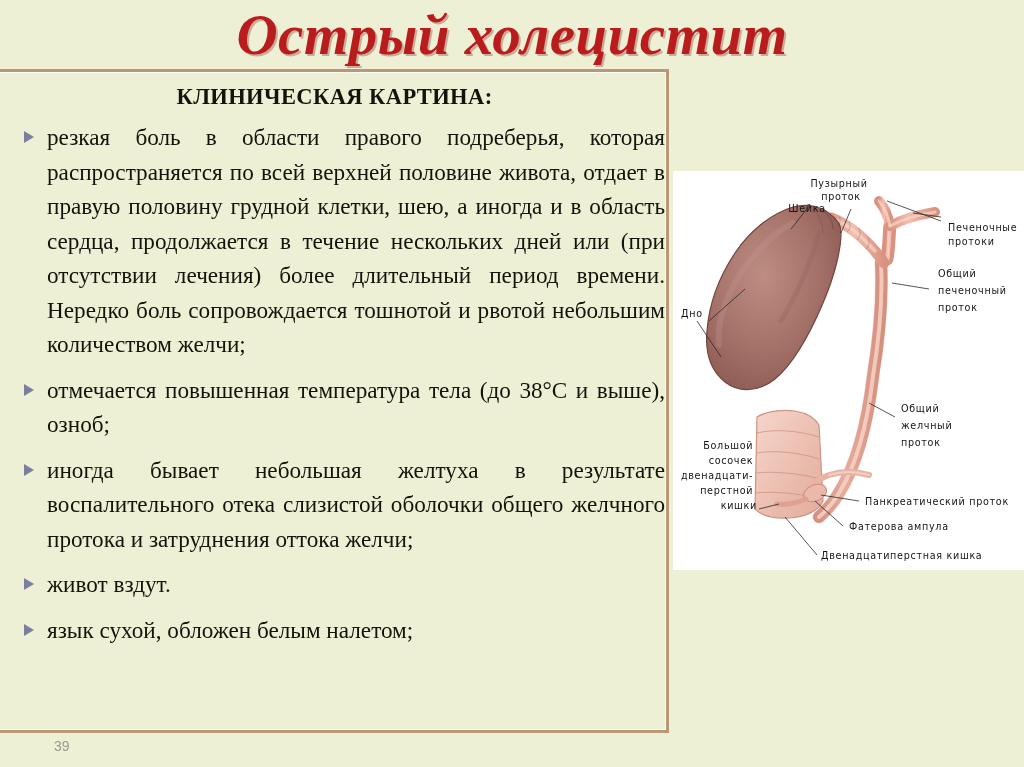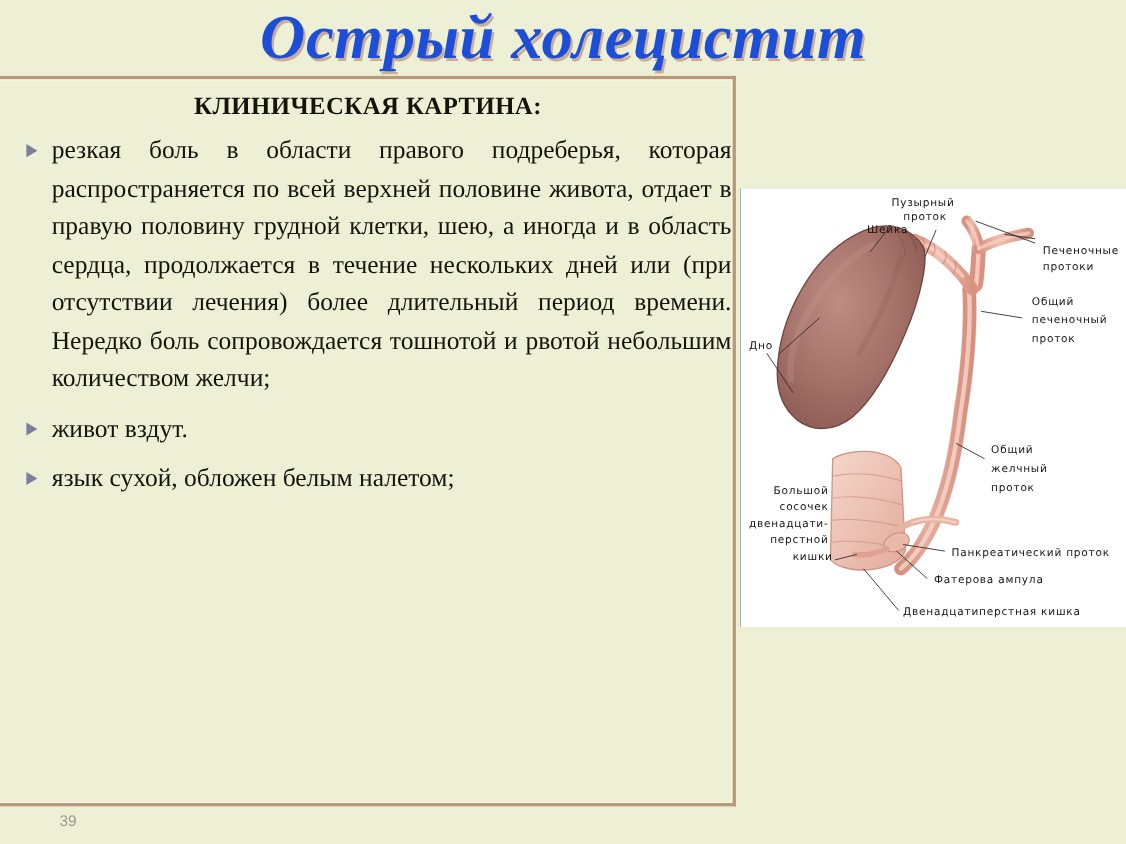--- a/index.html
+++ b/index.html
@@ -20,21 +20,21 @@
     position: absolute;
     top: 2px;
     left: 0;
     width: 1024px;
     text-align: center;
     font-family: "Liberation Serif", serif;
     font-style: italic;
     font-weight: bold;
     font-size: 57px;
     line-height: 66px;
-    color: #1d4ed8;
+    color: #b91c1c;
     letter-spacing: 0.5px;
     text-shadow: 2px 2px 0 rgba(120,20,20,0.30);
     white-space: nowrap;
   }
 
   
   #content-box {
     position: absolute;
     left: -6px;
     top: 69px;
@@ -133,21 +133,29 @@
 
   <div id="section-heading">КЛИНИЧЕСКАЯ КАРТИНА:</div>
 
   <div id="bullet-list">
 
     <div class="bullet-item">
       <span class="bullet-marker"></span>
       <span>резкая боль в области правого подреберья, которая распространяется по всей верхней половине живота, отдает в правую половину грудной клетки, шею, а иногда и в область сердца, продолжается в течение нескольких дней или (при отсутствии лечения) более длительный период времени. Нередко боль сопровождается тошнотой и рвотой небольшим количеством желчи;</span>
     </div>
 
-
+    <div class="bullet-item">
+      <span class="bullet-marker"></span>
+      <span>отмечается повышенная температура тела (до 38°C и выше), озноб;</span>
+    </div>
+
+    <div class="bullet-item">
+      <span class="bullet-marker"></span>
+      <span>иногда бывает небольшая желтуха в результате воспалительного отека слизистой оболочки общего желчного протока и затруднения оттока желчи;</span>
+    </div>
 
     <div class="bullet-item">
       <span class="bullet-marker"></span>
       <span>живот вздут.</span>
     </div>
 
     <div class="bullet-item">
       <span class="bullet-marker"></span>
       <span>язык сухой, обложен белым налетом;</span>
     </div>

